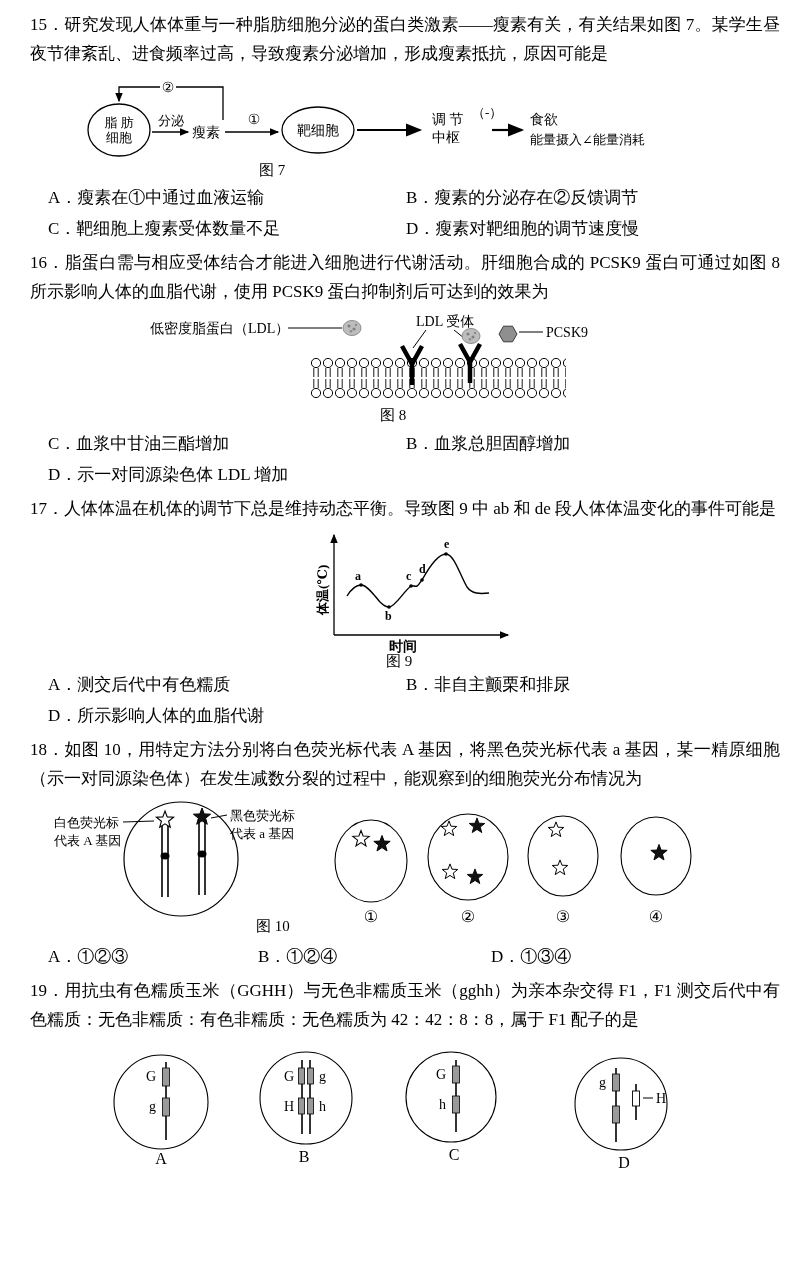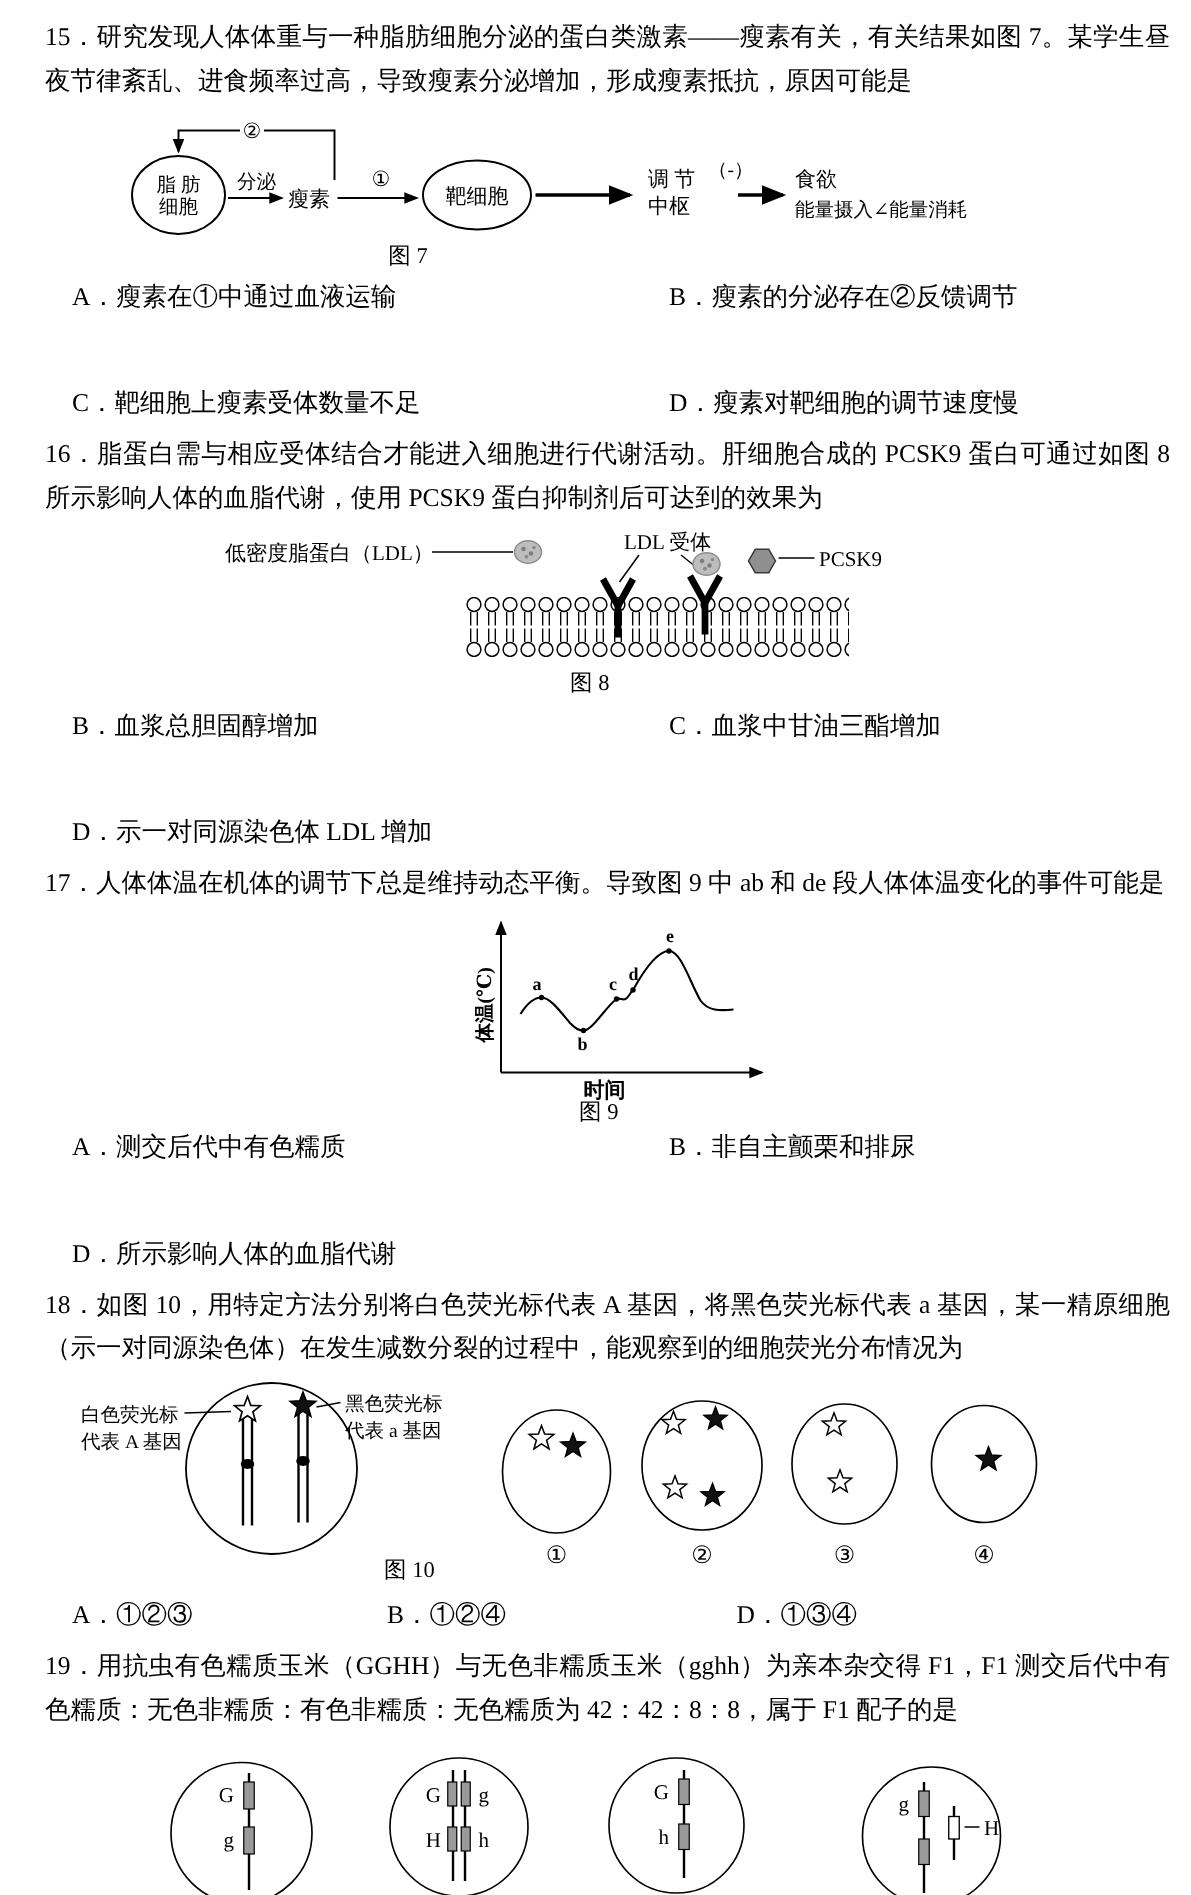--- a/index.html
+++ b/index.html
@@ -1,21 +1,21 @@
 <!DOCTYPE html>
 <html><head>
 <meta charset="utf-8">
 <style>
   html,body { margin:0; padding:0; background:#ffffff; color:#000; }
   body { width:794px; font-family:"Liberation Serif","DejaVu Serif",serif; }
   .page { width:794px; box-sizing:border-box; padding:6px 14px 4px 30px; }
   .stem { margin:0; font-size:17px; line-height:29px; text-align:justify; }
   .question { margin-top:4px; }
   .opts { font-size:17px; line-height:31px; padding-left:18px; display:grid; }
-  .opts.two { grid-template-columns:358px 1fr;gap:40px; }
+  .opts.two { grid-template-columns:358px 1fr; }
   .opts.four { grid-template-columns:170px 193px 193px 1fr;gap:40px; }
   .fig { margin:0; display:block; }
   .fig7 { margin:4px 0 2px 52px; }
   .fig8 { margin:2px 0 2px 110px; }
   .fig9 { margin:0 0 0 286px; }
   .fig10 { margin:6px 0 2px 16px; }
   .fig11 { margin:6px 0 0 46px; }
   svg text { font-family:"Liberation Serif","DejaVu Serif",serif; fill:#000; }
   .sw { fill:#ffffff; stroke:#000; stroke-width:1.1; }
   .sb { fill:#111111; stroke:#000; stroke-width:1; }
@@ -110,22 +110,22 @@
       <rect x="170" y="70" width="256" height="20" fill="url(#pBot)"></rect>
 
       <path d="M262,38 L272,56 L282,38" fill="none" stroke="#000" stroke-width="4.5"></path>
       <line x1="272" y1="54" x2="272" y2="77" stroke="#000" stroke-width="4.5"></line>
       <path d="M320,36 L330,54 L340,36" fill="none" stroke="#000" stroke-width="4.5"></path>
       <line x1="330" y1="52" x2="330" y2="75" stroke="#000" stroke-width="4.5"></line>
       <text x="240" y="112" font-size="15">图 8</text>
     </svg>
 
     <div class="opts two">
+      <span>C．血浆中甘油三酯增加</span>
       <span>B．血浆总胆固醇增加</span>
-      <span>C．血浆中甘油三酯增加</span>
       <span>D．示一对同源染色体 LDL 增加</span>
     </div>
   </section>
 
   <section class="question">
     <p class="stem">17．人体体温在机体的调节下总是维持动态平衡。导致图 9 中 ab 和 de 段人体体温变化的事件可能是</p>
 
     <svg class="fig fig9" width="205" height="146" viewBox="0 0 205 146">
       <defs>
         <marker id="ar9" markerWidth="9" markerHeight="8" refX="6.5" refY="3" orient="auto">

